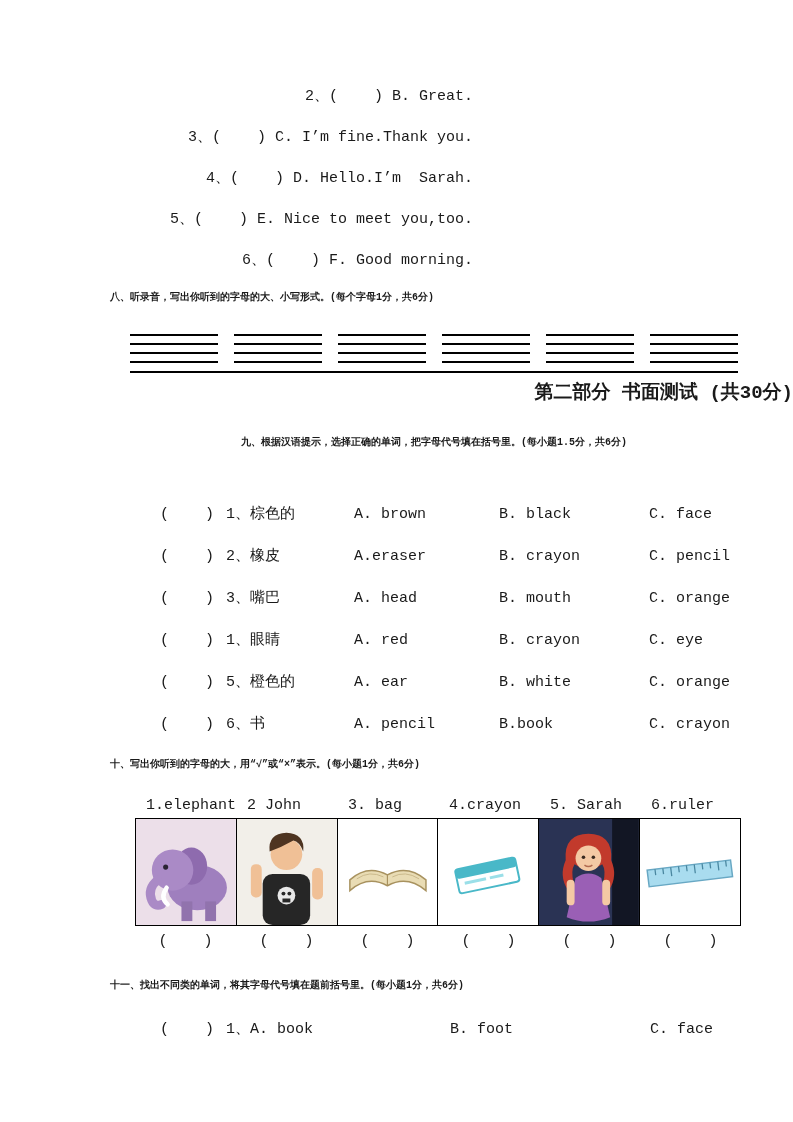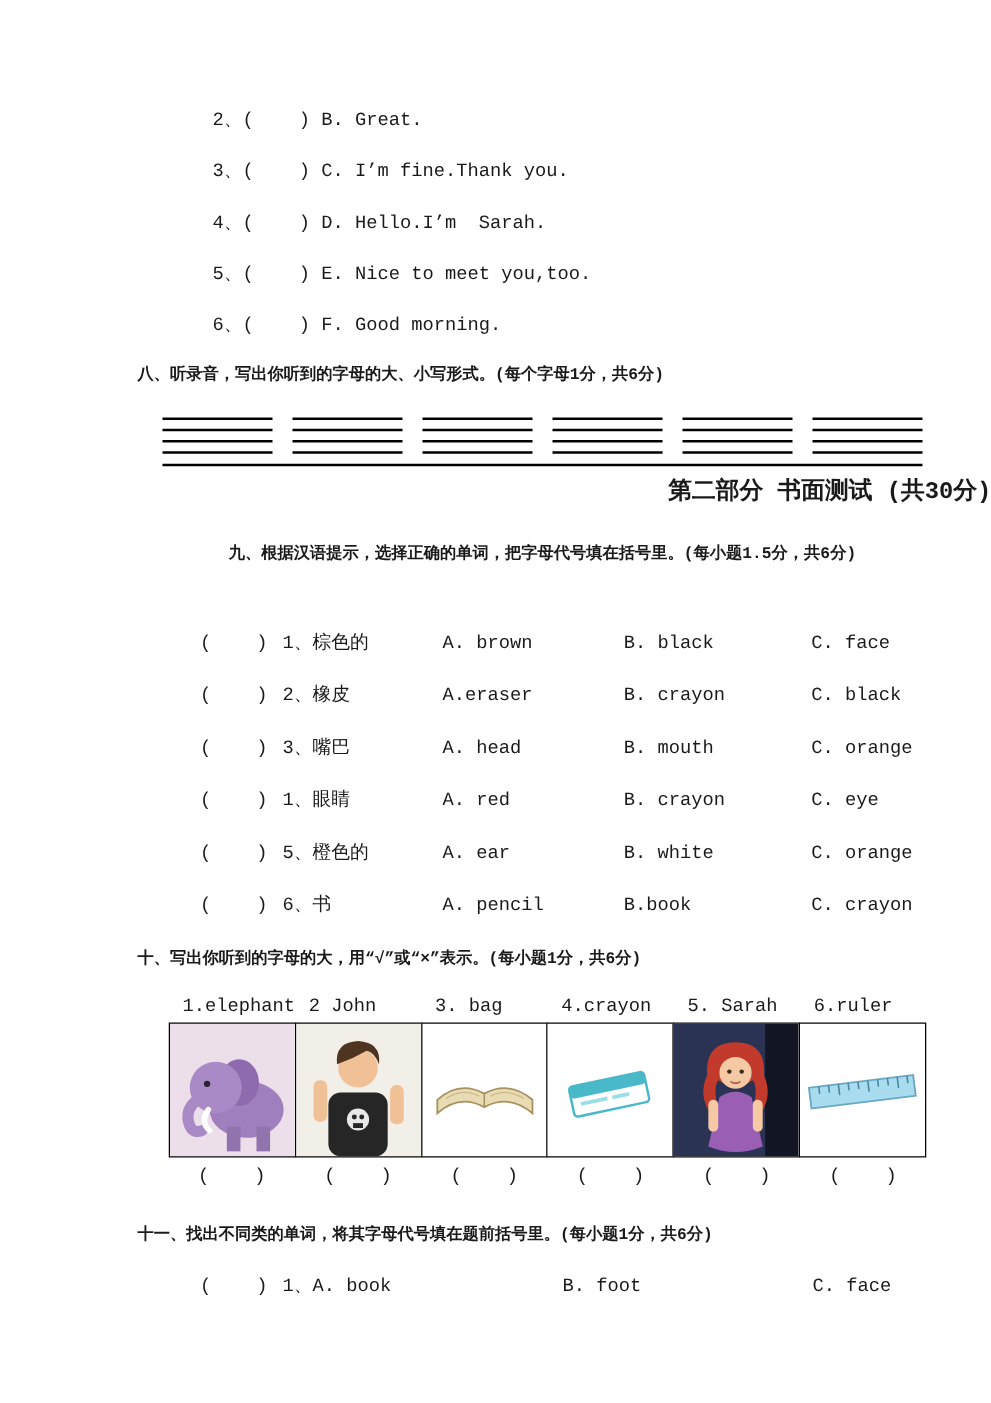--- a/index.html
+++ b/index.html
@@ -5,25 +5,25 @@
   * { box-sizing: border-box; }
   html, body { margin: 0; padding: 0; }
   body {
     width: 793px; height: 1122px; background: #ffffff;
     font-family: "Liberation Mono", "DejaVu Sans Mono", "DejaVu Sans", monospace;
     font-size: 15px; color: #1a1a1a;
   }
   .page { position: relative; width: 793px; height: 1122px; background: #fff; overflow: hidden; }
   .abs { position: absolute; }
   .keep-sp { white-space: pre; }
-  .sec-title { font-weight: bold; font-size: 13px; }
+  .sec-title { font-weight: bold; font-size: 10px; }
 
   
   .match-list { top: 88px; left: 170px; }
-  .m-item { line-height: 18px; margin-bottom: 23px; white-space: pre; }
+  .m-item { line-height: 18px; margin-bottom: 23px; white-space: pre; text-align: right; }
 
   
   .sec8-title { top: 290px; left: 110px; }
 
   
   .lines-wrap { top: 334px; left: 130px; width: 608px; display: flex; gap: 16px; }
   .line-group { flex: 1; }
   .wline { height: 9px; border-top: 2px solid #000; }
   .long-line { top: 371px; left: 130px; width: 608px; border-top: 2px solid #000; height: 0; }
 
@@ -106,21 +106,21 @@
   <div class="abs long-line"></div>
 
   <div class="abs part2-heading">第二部分 书面测试 (共30分)</div>
 
   <div class="abs sec9-title sec-title">九、根据汉语提示，选择正确的单词，把字母代号填在括号里。(每小题1.5分，共6分)</div>
   <div class="abs sec9-table">
     <div class="t-row">
       <span>(    )</span><span>1、棕色的</span><span>A. brown</span><span>B. black</span><span>C. face</span>
     </div>
     <div class="t-row">
-      <span>(    )</span><span>2、橡皮</span><span>A.eraser</span><span>B. crayon</span><span>C. black</span>
+      <span>(    )</span><span>2、橡皮</span><span>A.eraser</span><span>B. crayon</span><span>C. pencil</span>
     </div>
     <div class="t-row">
       <span>(    )</span><span>3、嘴巴</span><span>A. head</span><span>B. mouth</span><span>C. orange</span>
     </div>
     <div class="t-row">
       <span>(    )</span><span>1、眼睛</span><span>A. red</span><span>B. crayon</span><span>C. eye</span>
     </div>
     <div class="t-row">
       <span>(    )</span><span>5、橙色的</span><span>A. ear</span><span>B. white</span><span>C. orange</span>
     </div>

